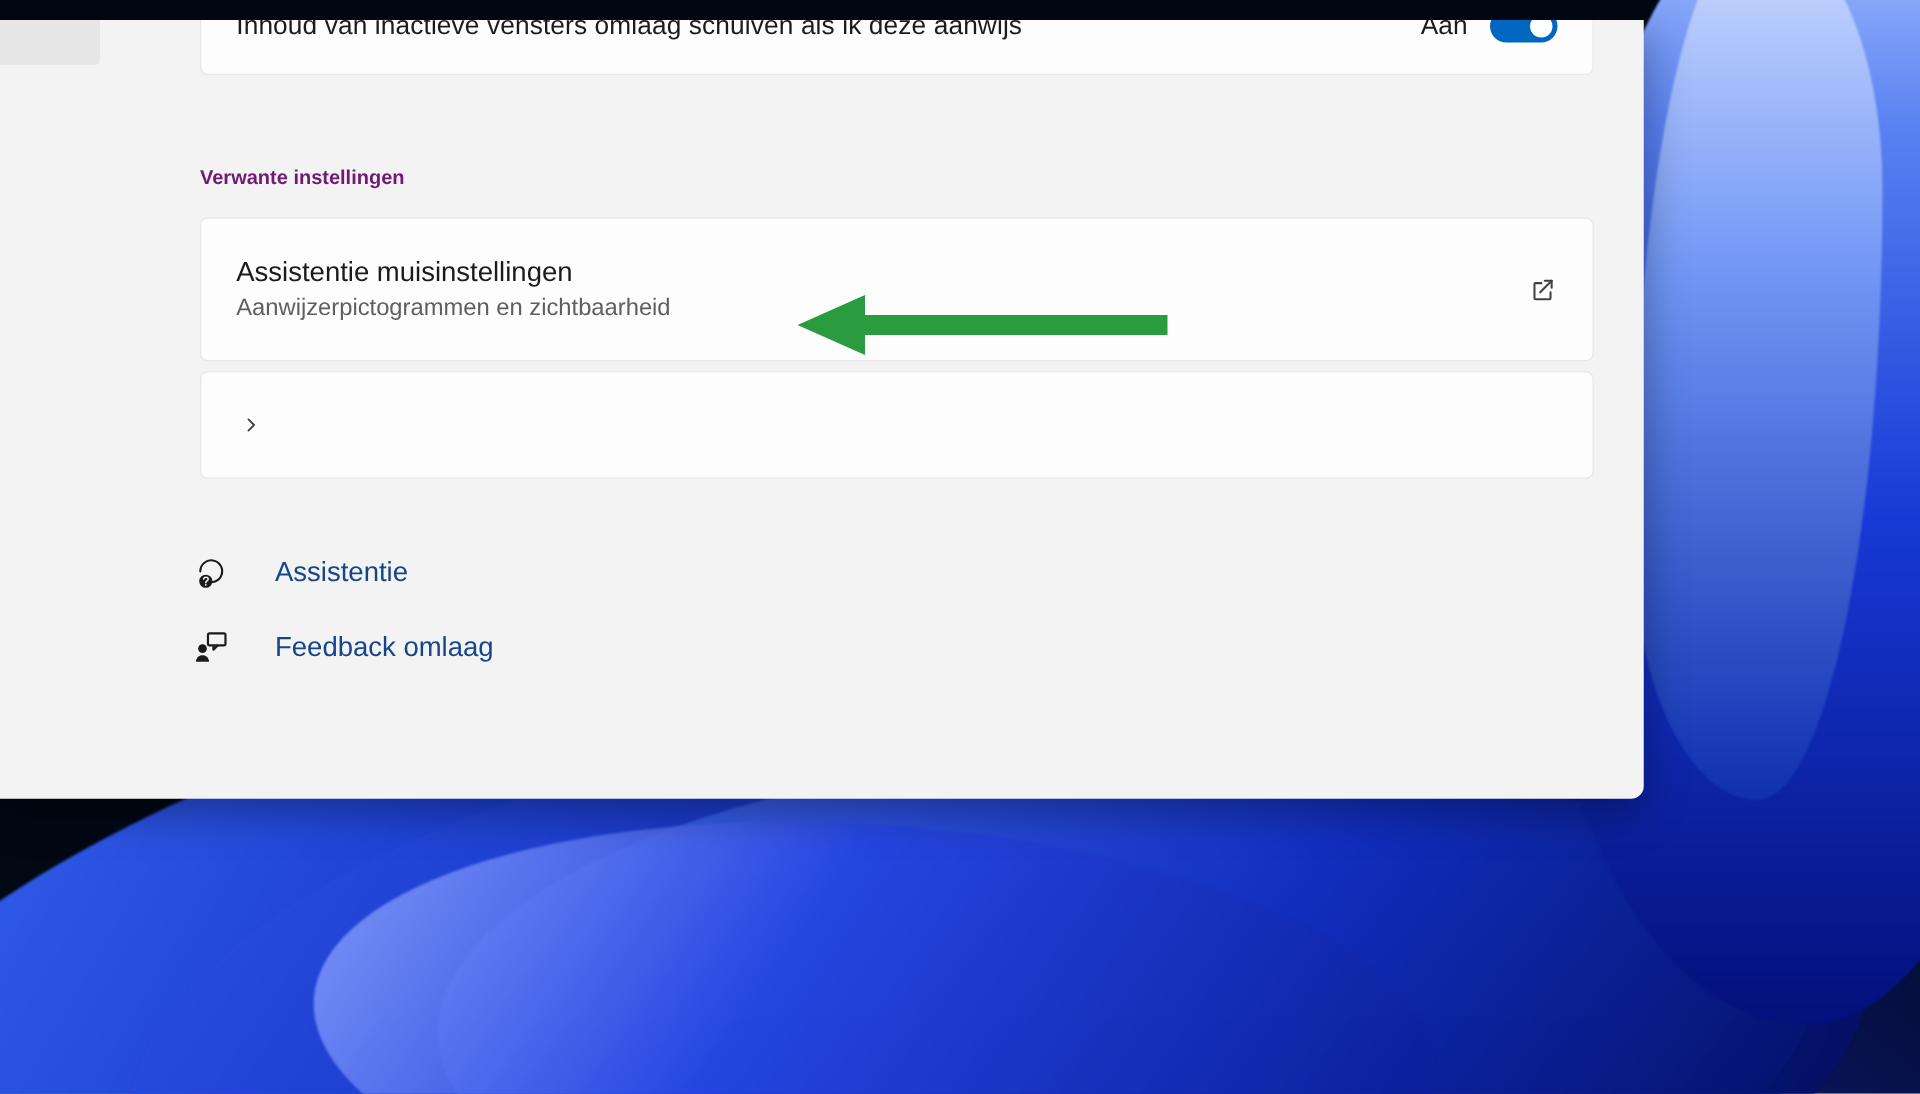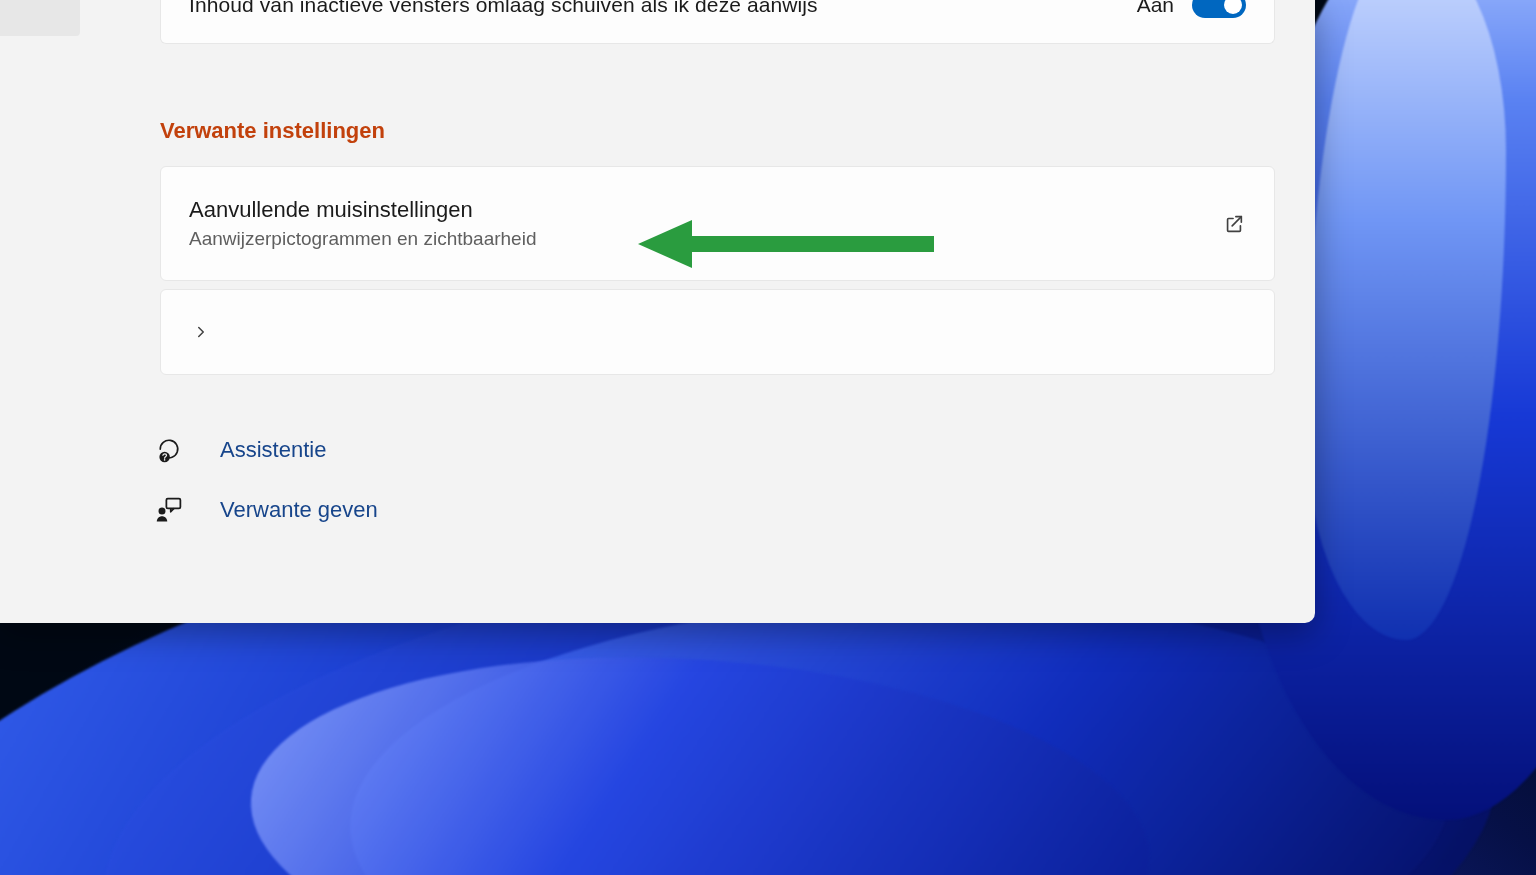--- a/index.html
+++ b/index.html
@@ -27,21 +27,21 @@
     }
     .petal.p1 { width: 1700px; height: 700px; left: -200px; top: 500px; background: linear-gradient(130deg, #3d6bf5 0%, #1334c9 40%, #05126a 100%); transform: rotate(-10deg); }
     .petal.p2 { width: 1400px; height: 550px; left: 100px; top: 560px; background: linear-gradient(130deg, #2e55e8 0%, #0e28b6 50%, #030b52 100%); transform: rotate(-6deg); opacity:.95; }
     .petal.p3 { width: 1100px; height: 420px; left: 350px; top: 600px; background: linear-gradient(130deg, #4d77ff 0%, #1230c1 55%, #040d5c 100%); transform: rotate(-2deg); opacity:.9; }
     .petal.p4 { width: 420px; height: 900px; right: -120px; top: -80px; background: linear-gradient(180deg, #aac3ff 0%, #5a82f2 20%, #1739d6 55%, #04107a 100%); border-radius: 46% 54% 50% 50% / 60% 40% 60% 40%; }
     .petal.p5 { width: 200px; height: 700px; right: 30px; top: -60px; background: linear-gradient(180deg, #cedcff 0%, #7096f5 40%, #1030b0 100%); border-radius: 50% 50% 50% 50% / 70% 30% 70% 30%; }
     .petal.p6 { width: 900px; height: 340px; left: 250px; top: 660px; background: linear-gradient(120deg, #92a9ff 0%, #2545e2 40%, #081a8f 100%); transform: rotate(4deg); opacity: .85; }
     
     .window {
       position: absolute;
-      top: 0;
+      top: 16px;
       left: 0;
       width: 1315px;
       height: 623px;
       background: #f3f3f3;
       border-radius: 0 0 10px 0;
       box-shadow: 0 10px 35px rgba(0,0,0,.35);
       z-index: 10;
       overflow: hidden;
     }
     
@@ -104,23 +104,23 @@
     .toggle::after {
       content:"";
       position:absolute;
       width:18px; height:18px;
       background:#fff;
       border-radius:50%;
       right:4px; top:4px;
     }
     
     .section-header {
-      font-size: 22px;
+      font-size: 16px;
       font-weight: 600;
-      color: #c2410c;
+      color: #701a75;
       margin-top: 74px;
       margin-bottom: 22px;
     }
     
     .card-row {
       background: #fdfdfd;
       border: 1px solid #e7e7e7;
       border-radius: 6px;
       display: flex;
       align-items: center;
@@ -205,21 +205,21 @@
       <div class="toggle-wrap">
         <span class="toggle-label">Aan</span>
         <div class="toggle"></div>
       </div>
     </div>
 
     <h2 class="section-header">Verwante instellingen</h2>
 
     <div class="card-row">
       <div class="card-text">
-        <div class="card-title">Aanvullende muisinstellingen</div>
+        <div class="card-title">Assistentie muisinstellingen</div>
         <div class="card-sub">Aanwijzerpictogrammen en zichtbaarheid</div>
       </div>
       <div class="ext-icon">
         <svg width="22" height="22" viewBox="0 0 24 24" fill="none" stroke="currentColor" stroke-width="1.8" stroke-linecap="round" stroke-linejoin="round">
           <path d="M14 4h6v6"></path>
           <path d="M20 4L10 14"></path>
           <path d="M19 14v5a1 1 0 0 1-1 1H6a1 1 0 0 1-1-1V7a1 1 0 0 1 1-1h5"></path>
         </svg>
       </div>
     </div>
@@ -246,21 +246,21 @@
       </div>
       <div class="helper-link">
         <span class="hicon">
           <svg width="28" height="28" viewBox="0 0 32 32" fill="#1b1b1b">
             <rect x="13" y="3" width="16" height="11" rx="1.5" fill="none" stroke="#1b1b1b" stroke-width="2"></rect>
             <path d="M18 14v4l4-4" fill="none" stroke="#1b1b1b" stroke-width="2" stroke-linejoin="round"></path>
             <circle cx="8" cy="17" r="4"></circle>
             <path d="M2 29c0-3.5 2.8-6 6-6s6 2.5 6 6H2z"></path>
           </svg>
         </span>
-        <span class="hlabel">Verwante geven</span>
+        <span class="hlabel">Feedback omlaag</span>
       </div>
     </div>
 
   </div>
 
   <svg class="arrow" width="300" height="58" viewBox="0 0 300 58">
     <polygon points="0,28 54,4 54,20 296,20 296,36 54,36 54,52" fill="#2a9c3f"></polygon>
   </svg>
 </div>
 

